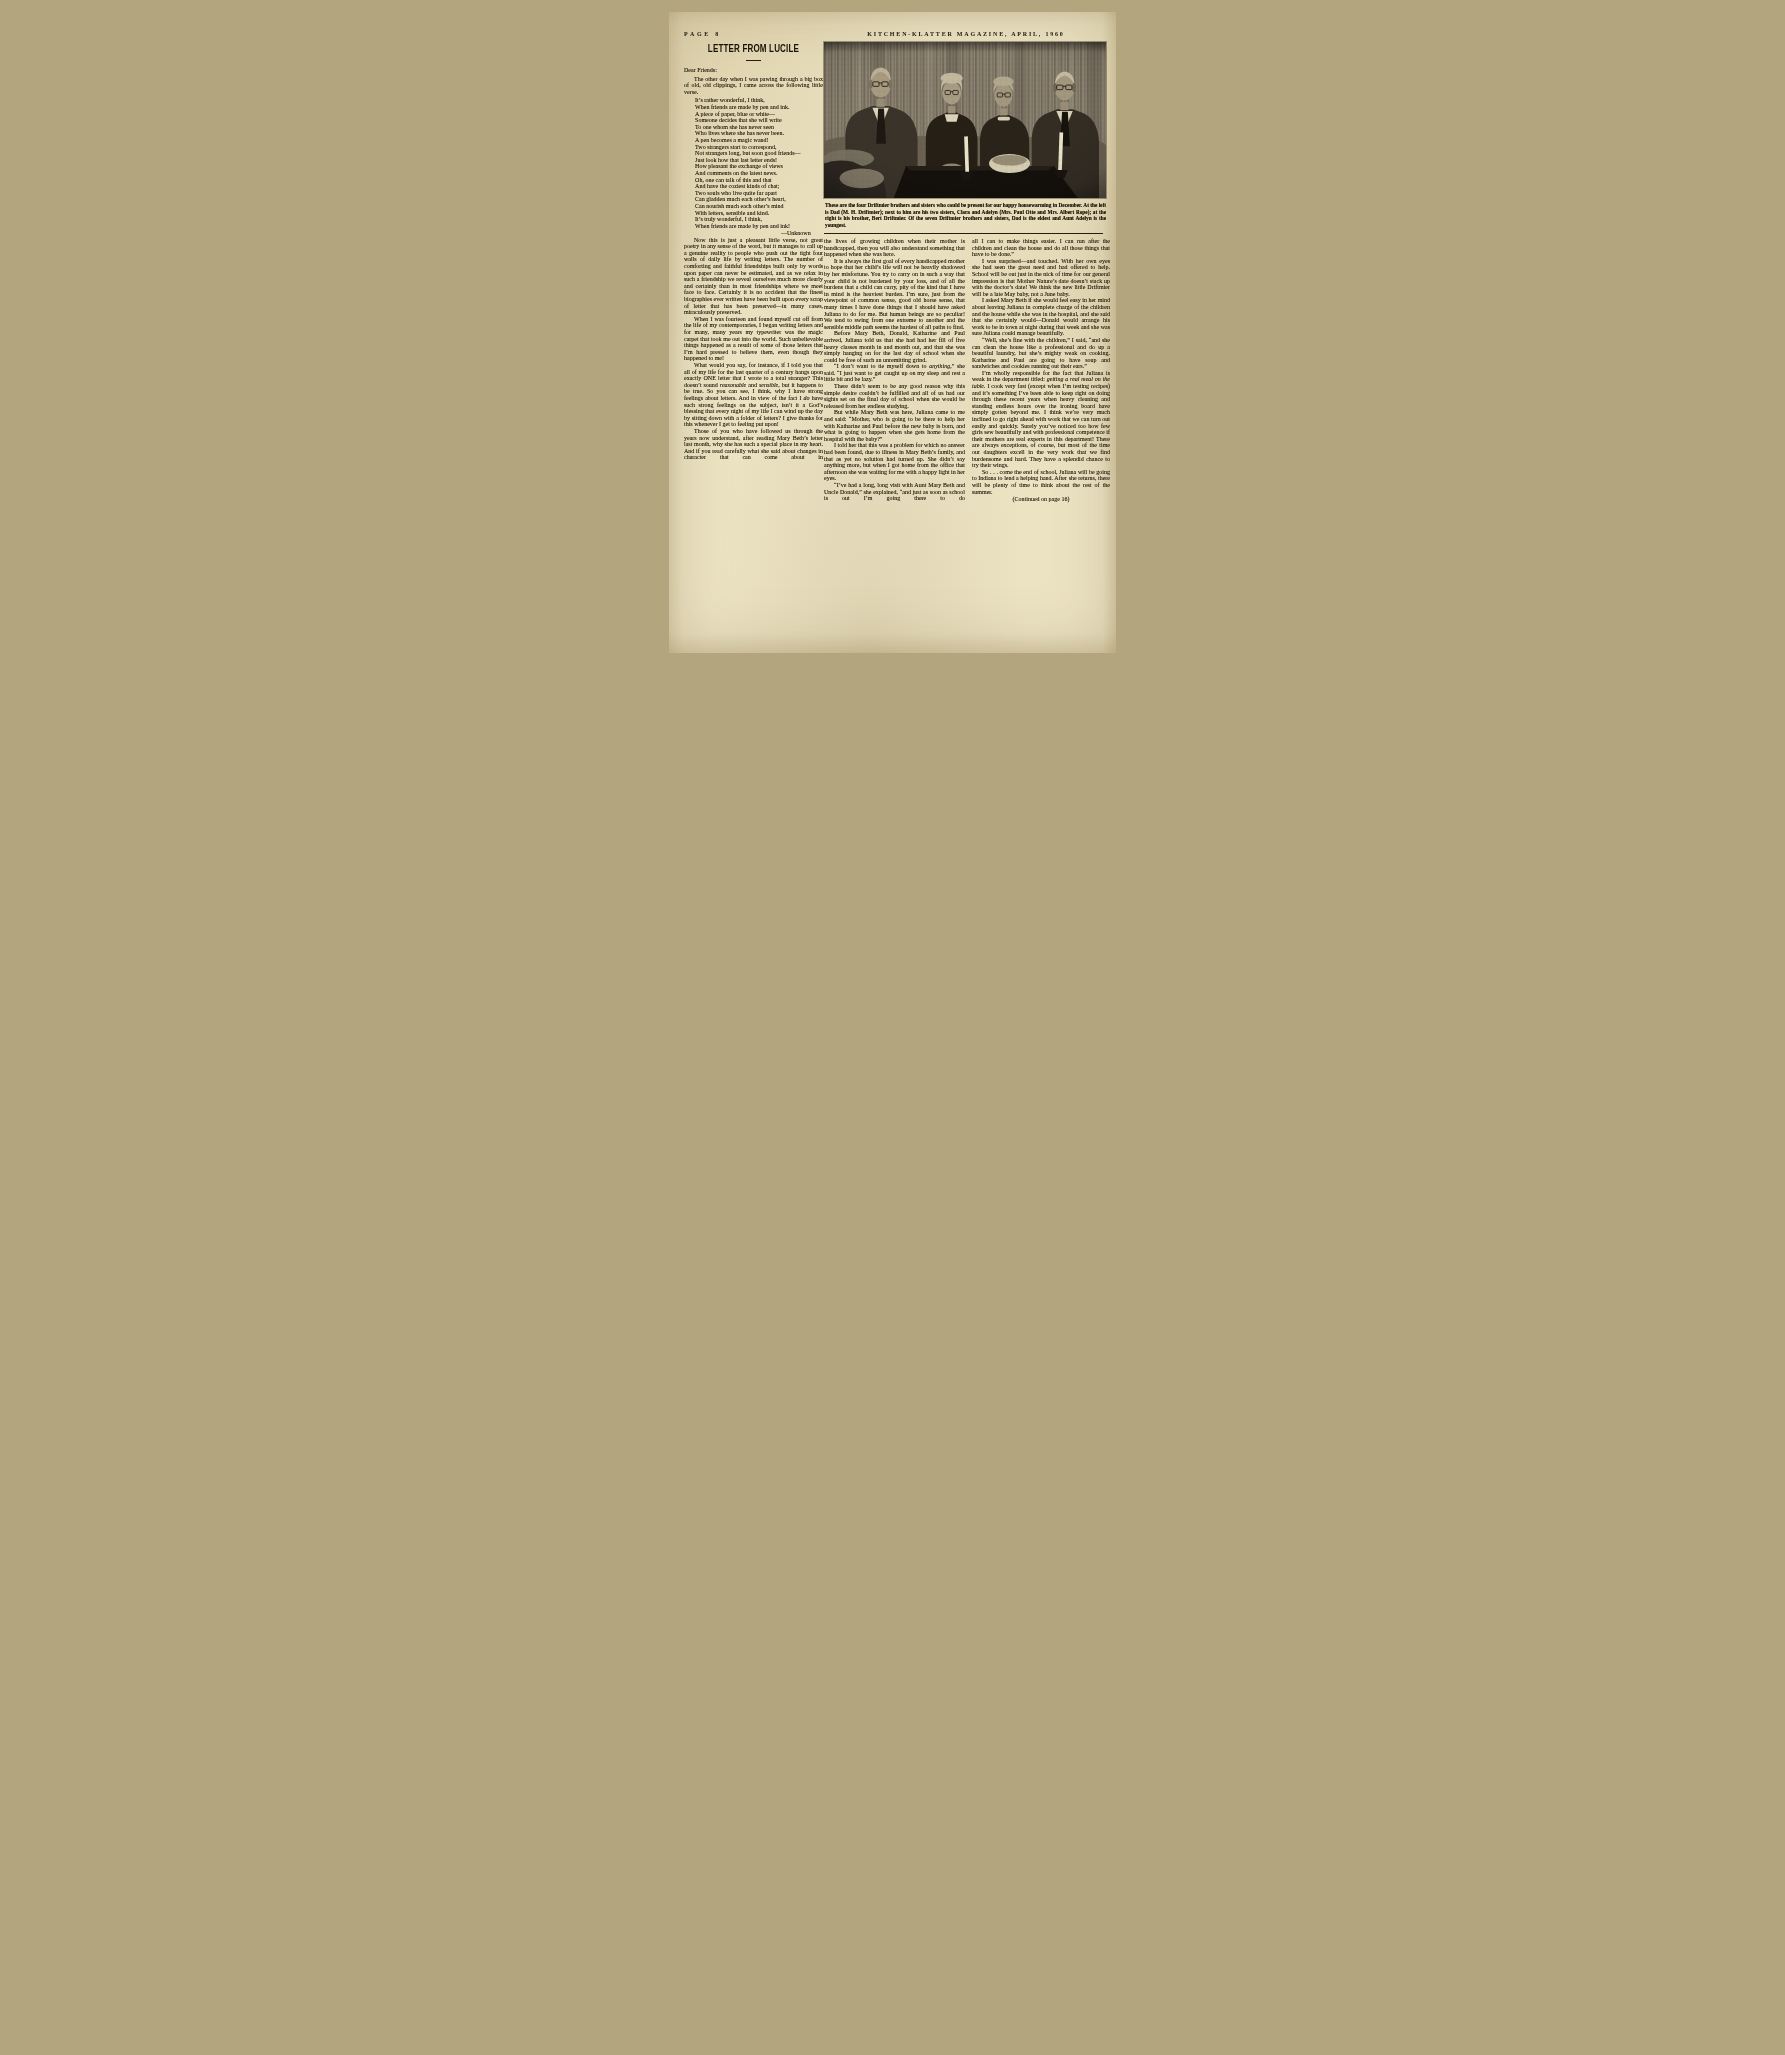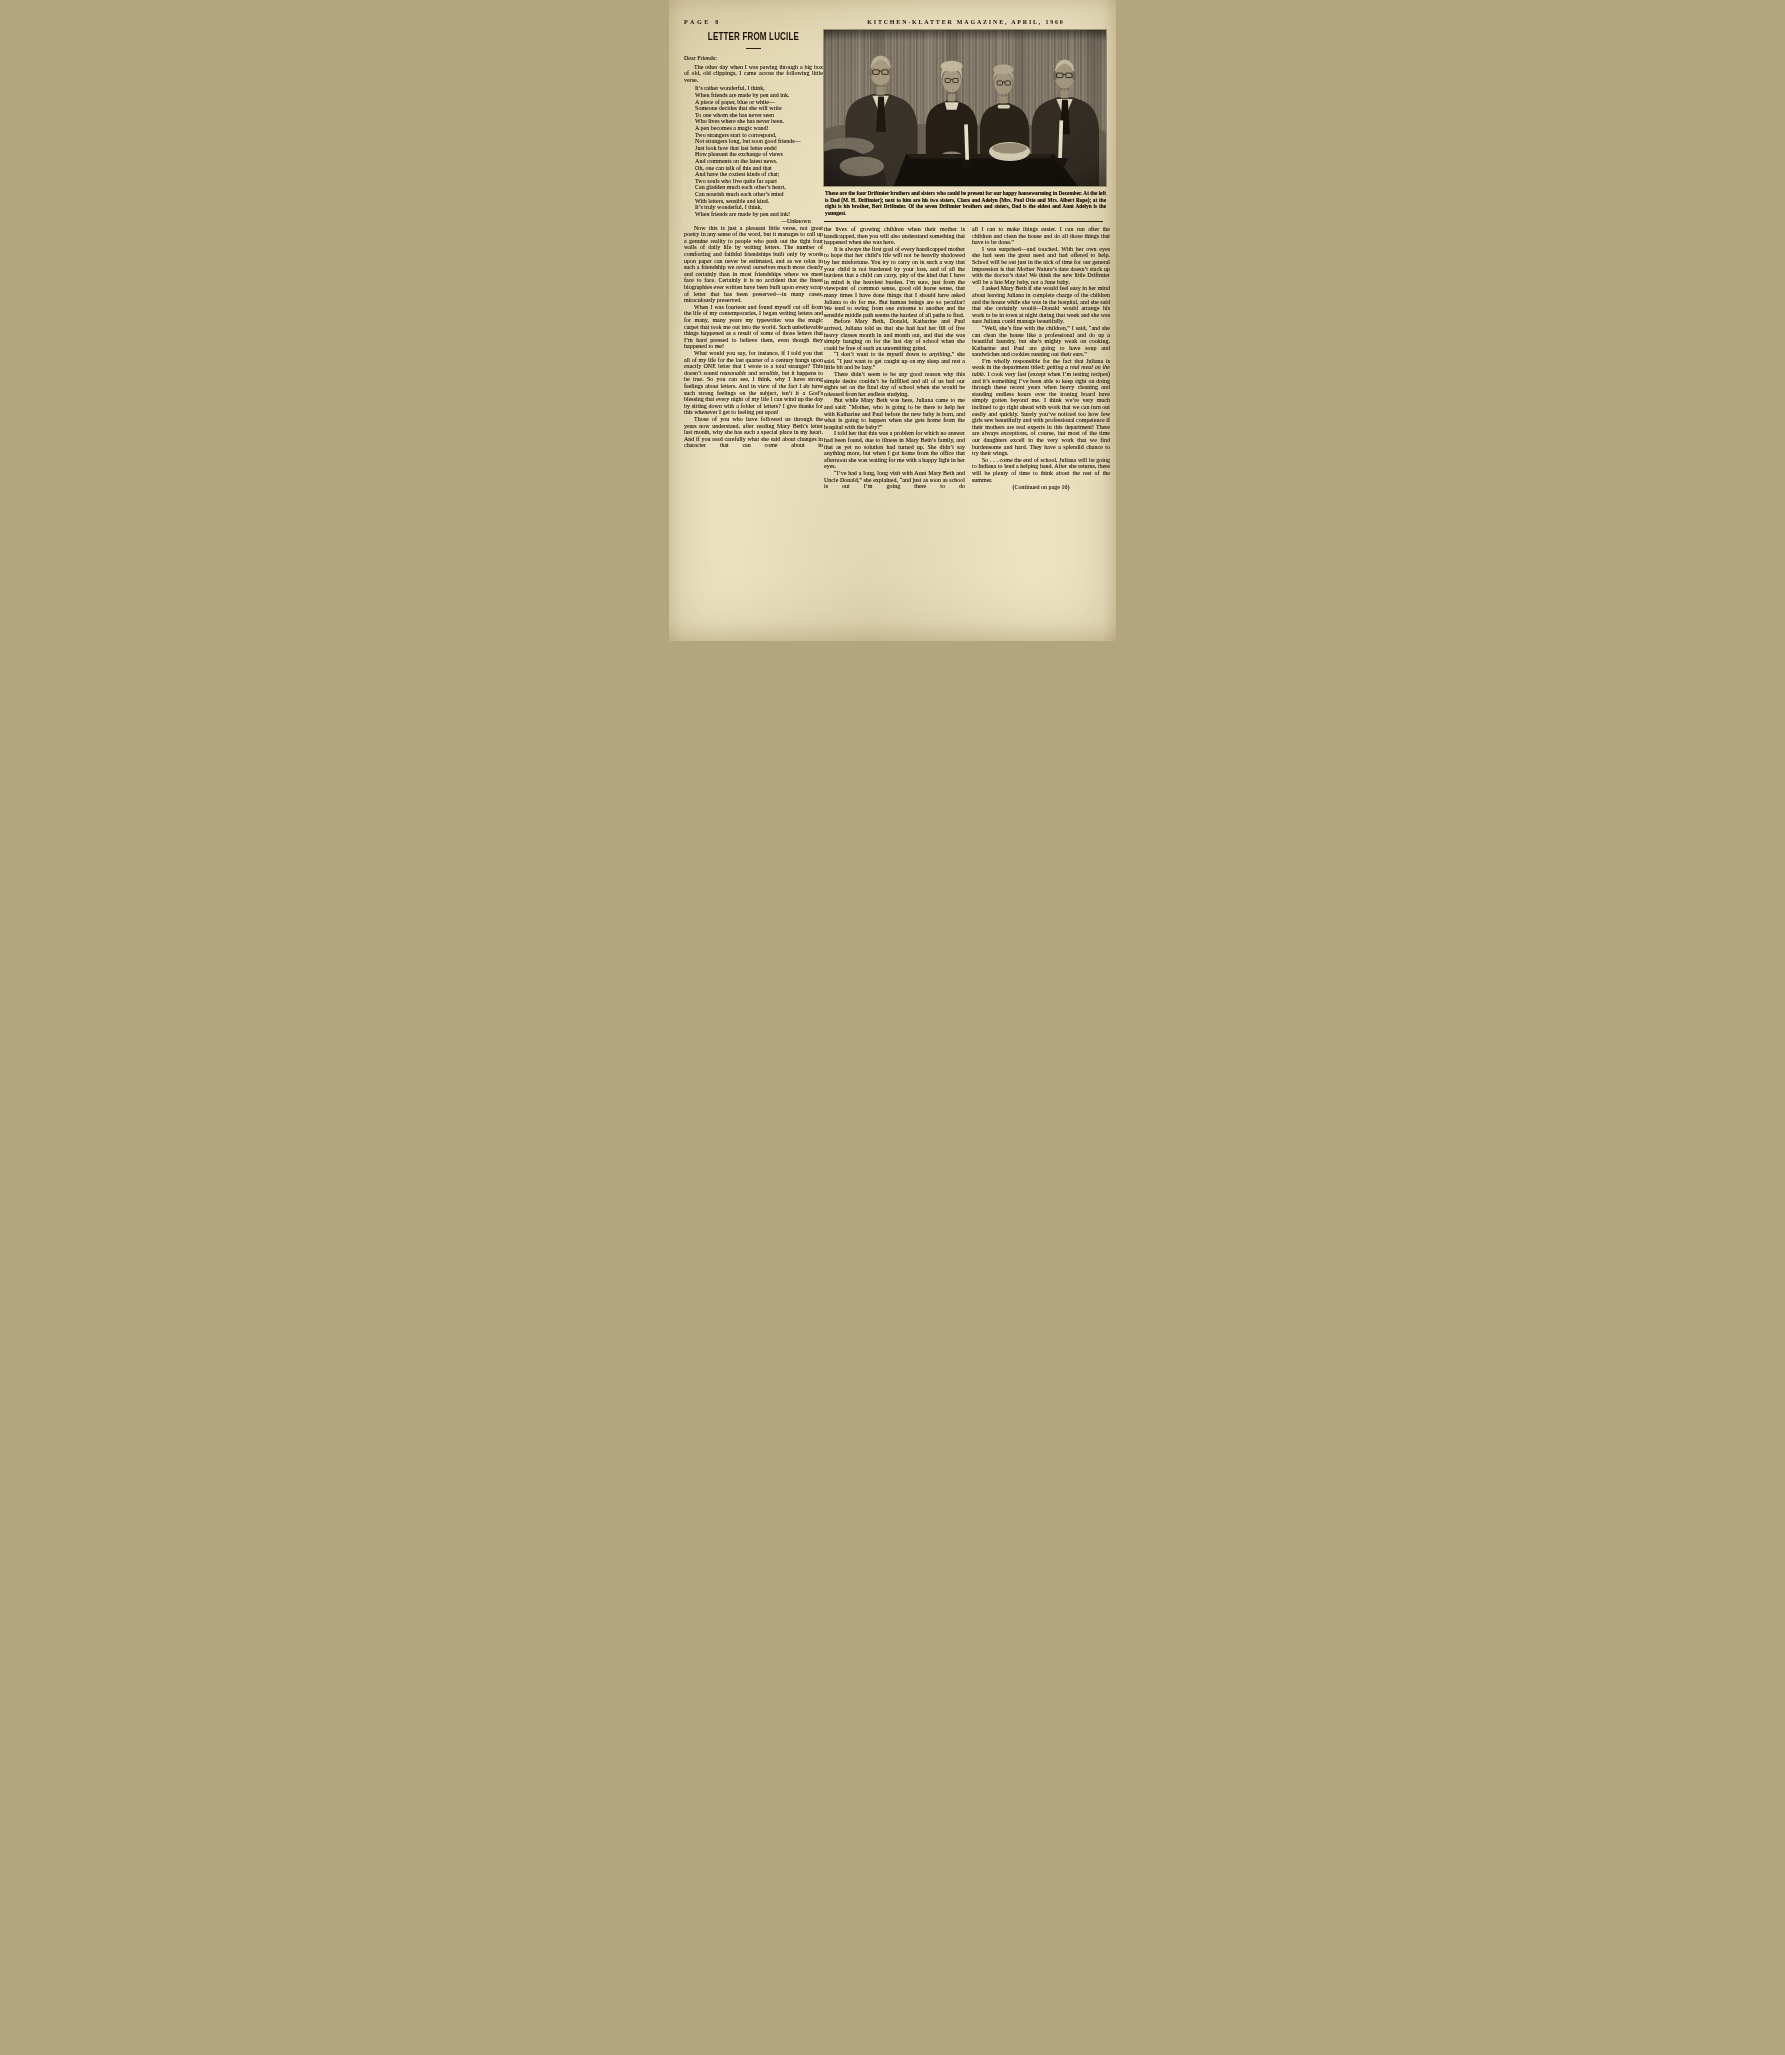--- a/index.html
+++ b/index.html
@@ -1,17 +1,17 @@
 <!DOCTYPE html>
 <html style="font-size:6.6px"><head>
 <meta charset="utf-8">
 <style>
   html,body{margin:0;padding:0;background:#b3a57e;}
   .page{
-    position:relative;width:447px;height:641px;margin:0 auto;overflow:hidden;
+    position:relative;width:447px;height:641px;margin:12px auto;overflow:hidden;
     background-color:#ece3c3;
     background-image:
       linear-gradient(90deg, rgba(150,125,75,.14) 0, rgba(150,125,75,0) 3%, rgba(150,125,75,0) 97%, rgba(150,125,75,.22) 100%),
       linear-gradient(180deg, rgba(150,125,75,.10) 0, rgba(150,125,75,0) 2%, rgba(150,125,75,0) 97%, rgba(150,125,75,.18) 100%),
       radial-gradient(ellipse at 12% 6%, rgba(190,168,115,.22), rgba(190,168,115,0) 38%),
       radial-gradient(ellipse at 90% 45%, rgba(180,158,105,.14), rgba(180,158,105,0) 40%),
       radial-gradient(ellipse at 45% 98%, rgba(130,108,62,.12), rgba(130,108,62,0) 45%);
     box-shadow: inset 0 0 62px rgba(115,95,52,.28);
     font-family:"Liberation Serif", serif;
     color:#261f12;

